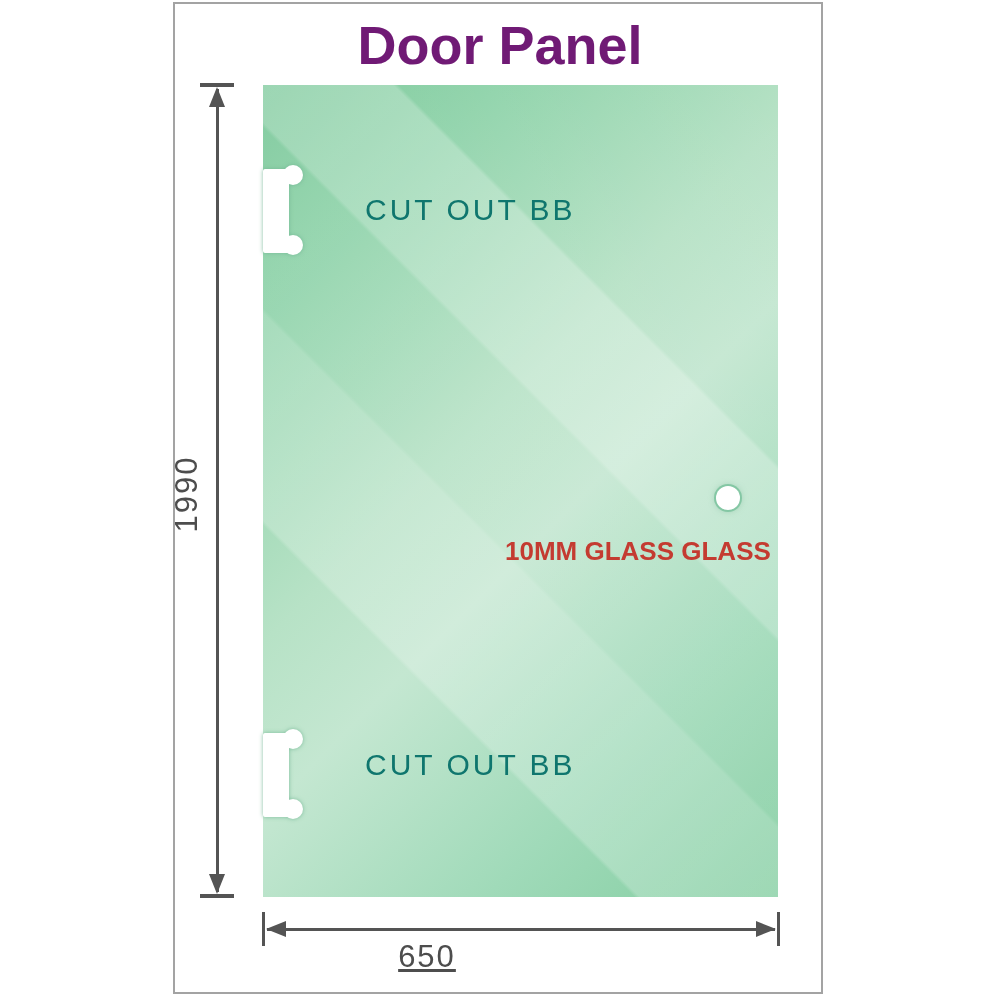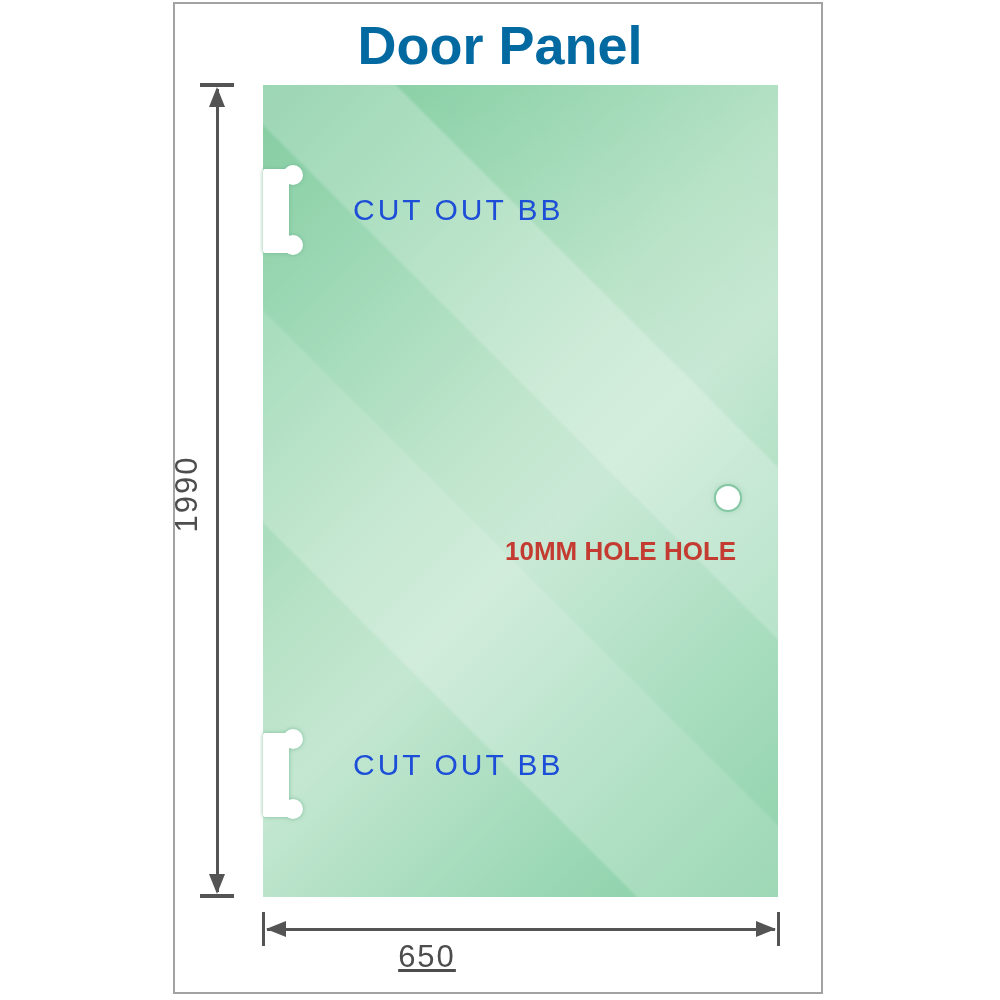--- a/index.html
+++ b/index.html
@@ -8,21 +8,21 @@
     font-family:"Liberation Sans",sans-serif;
   }
   
   .frame{
     position:absolute;left:173px;top:2px;width:650px;height:992px;
     background:#ffffff;border:2px solid #a3a3a3;box-sizing:border-box;
   }
   
   .title{
     position:absolute;left:173px;top:14px;width:654px;text-align:center;
-    font-size:54px;font-weight:700;color:#0369a1;letter-spacing:0px;
+    font-size:54px;font-weight:700;color:#701a75;letter-spacing:0px;
   }
   
   .panel{
     position:absolute;left:263px;top:85px;width:515px;height:812px;
     background:
       linear-gradient(45deg,
         rgba(255,255,255,0) 0%, rgba(255,255,255,0) 28%,
         rgba(255,255,255,0.22) 28.4%, rgba(255,255,255,0.22) 44%,
         rgba(255,255,255,0.10) 44.4%, rgba(255,255,255,0.10) 58%,
         rgba(255,255,255,0.28) 58.4%, rgba(255,255,255,0.28) 71%,
@@ -36,21 +36,21 @@
   .cutout.top{top:163px;}
   .cutout.bottom{top:727px;}
   
   .hole{
     position:absolute;left:716px;top:486px;width:24px;height:24px;border-radius:50%;
     background:#ffffff;
     box-shadow:0 0 0 2px rgba(130,198,162,0.95), 0 0 7px rgba(85,160,120,0.55);
   }
   
   .cutlabel{
-    position:absolute;left:353px;font-size:30px;color:#1d4ed8;
+    position:absolute;left:365px;font-size:30px;color:#0f766e;
     letter-spacing:3px;font-weight:400;white-space:nowrap;
   }
   .cutlabel.top{top:193px;}
   .cutlabel.bottom{top:748px;}
   .holelabel{
     position:absolute;left:505px;top:536px;width:210px;text-align:center;
     font-size:26px;font-weight:700;color:#c43b31;white-space:nowrap;letter-spacing:0px;
   }
   
   .dim{position:absolute;background:#545454;}
@@ -95,21 +95,21 @@
       <rect x="0" y="6" width="26" height="84" rx="2"></rect>
       <circle cx="30" cy="12" r="10"></circle>
       <circle cx="30" cy="82" r="10"></circle>
     </g>
   </svg>
 
   <div class="hole"></div>
 
   <div class="cutlabel top">CUT OUT BB</div>
   <div class="cutlabel bottom">CUT OUT BB</div>
-  <div class="holelabel">10MM HOLE HOLE</div>
+  <div class="holelabel">10MM GLASS GLASS</div>
 
   <div class="dim tick-h" style="left:200px;top:83px;"></div>
   <div class="dim tick-h" style="left:200px;top:894px;"></div>
   <div class="dim" style="left:216px;top:89px;width:3px;height:803px;"></div>
   <div class="arrow up" style="left:209px;top:87px;"></div>
   <div class="arrow down" style="left:209px;top:874px;"></div>
   <div class="dimlabel height">1990</div>
 
   <div class="dim tick-v" style="left:262px;top:912px;"></div>
   <div class="dim tick-v" style="left:777px;top:912px;"></div>

